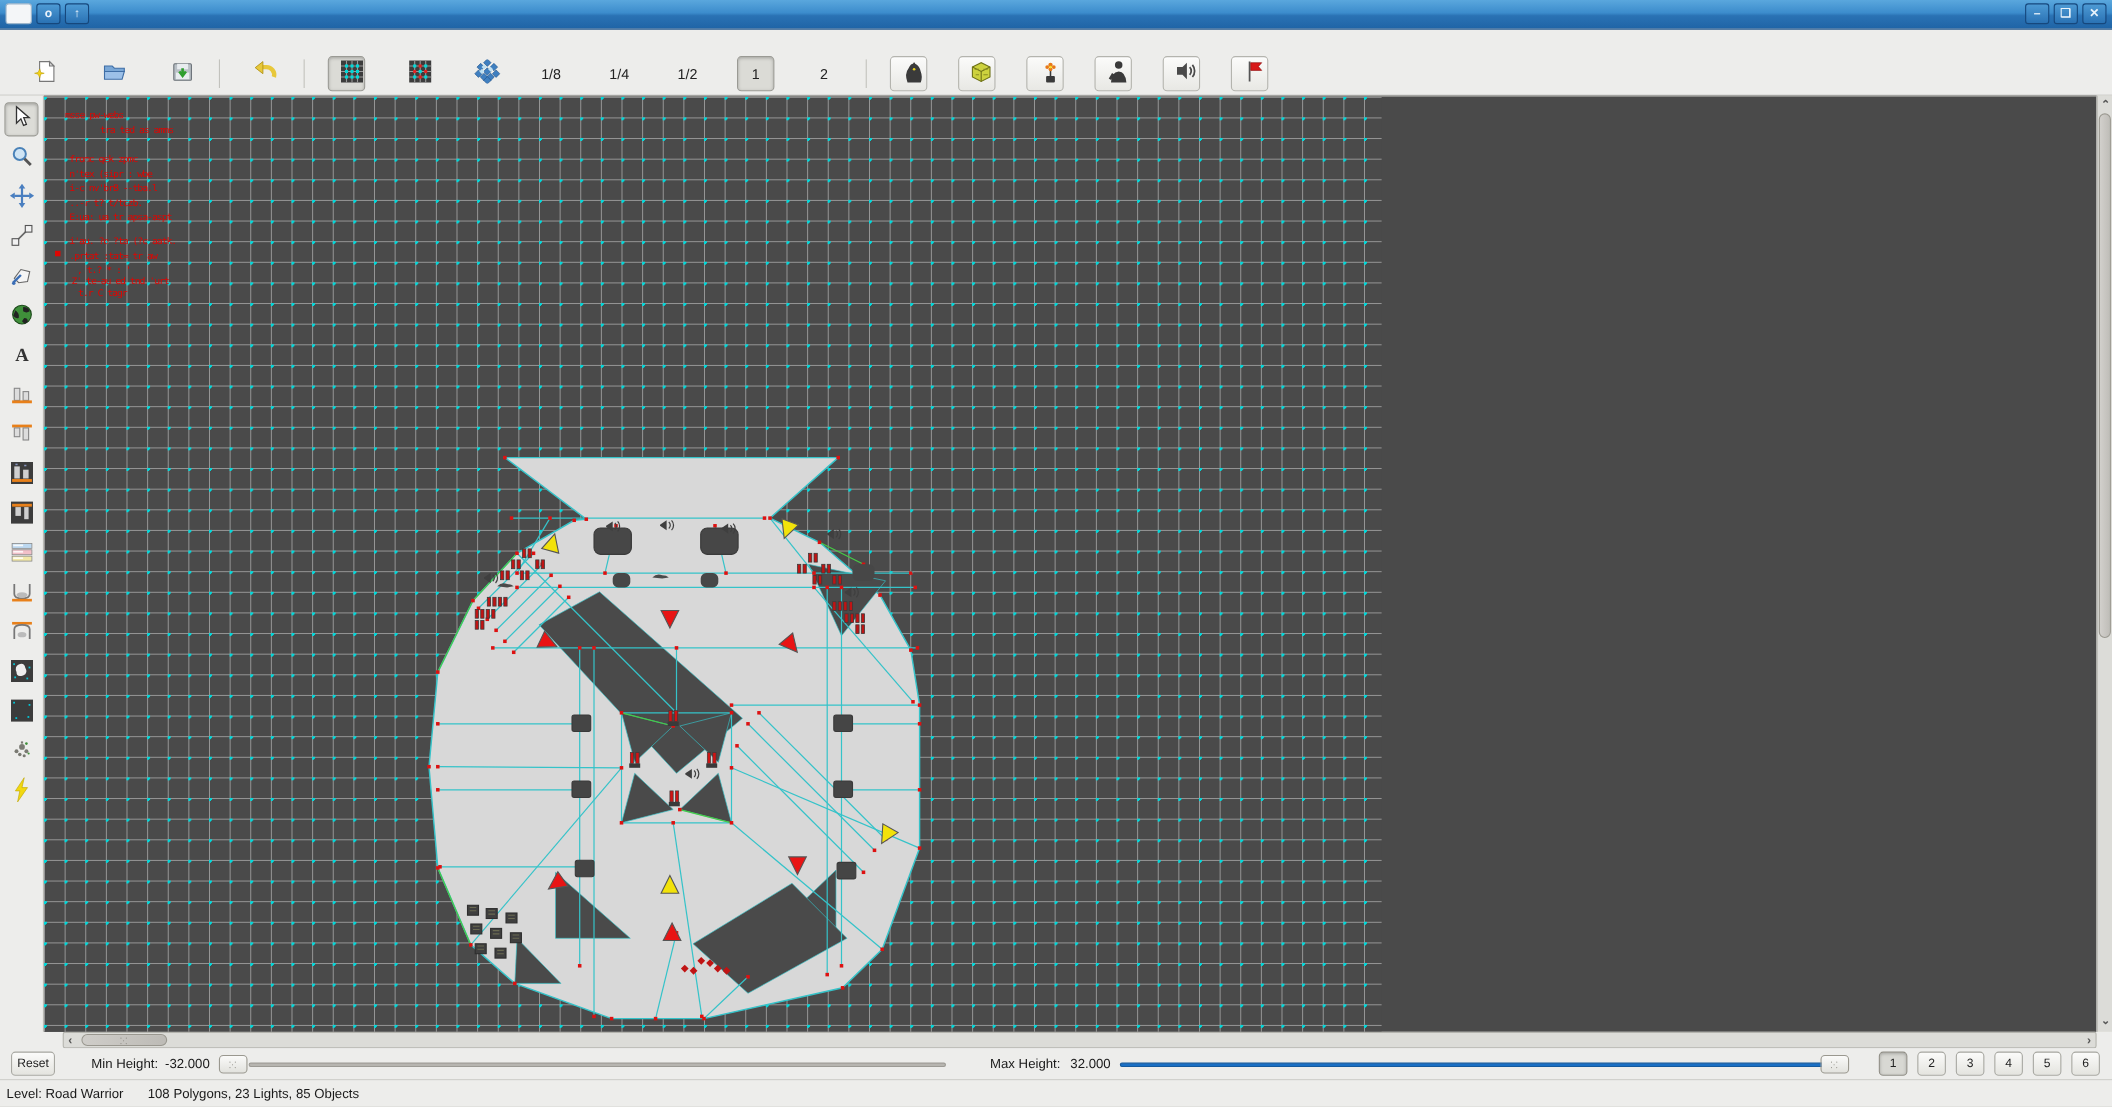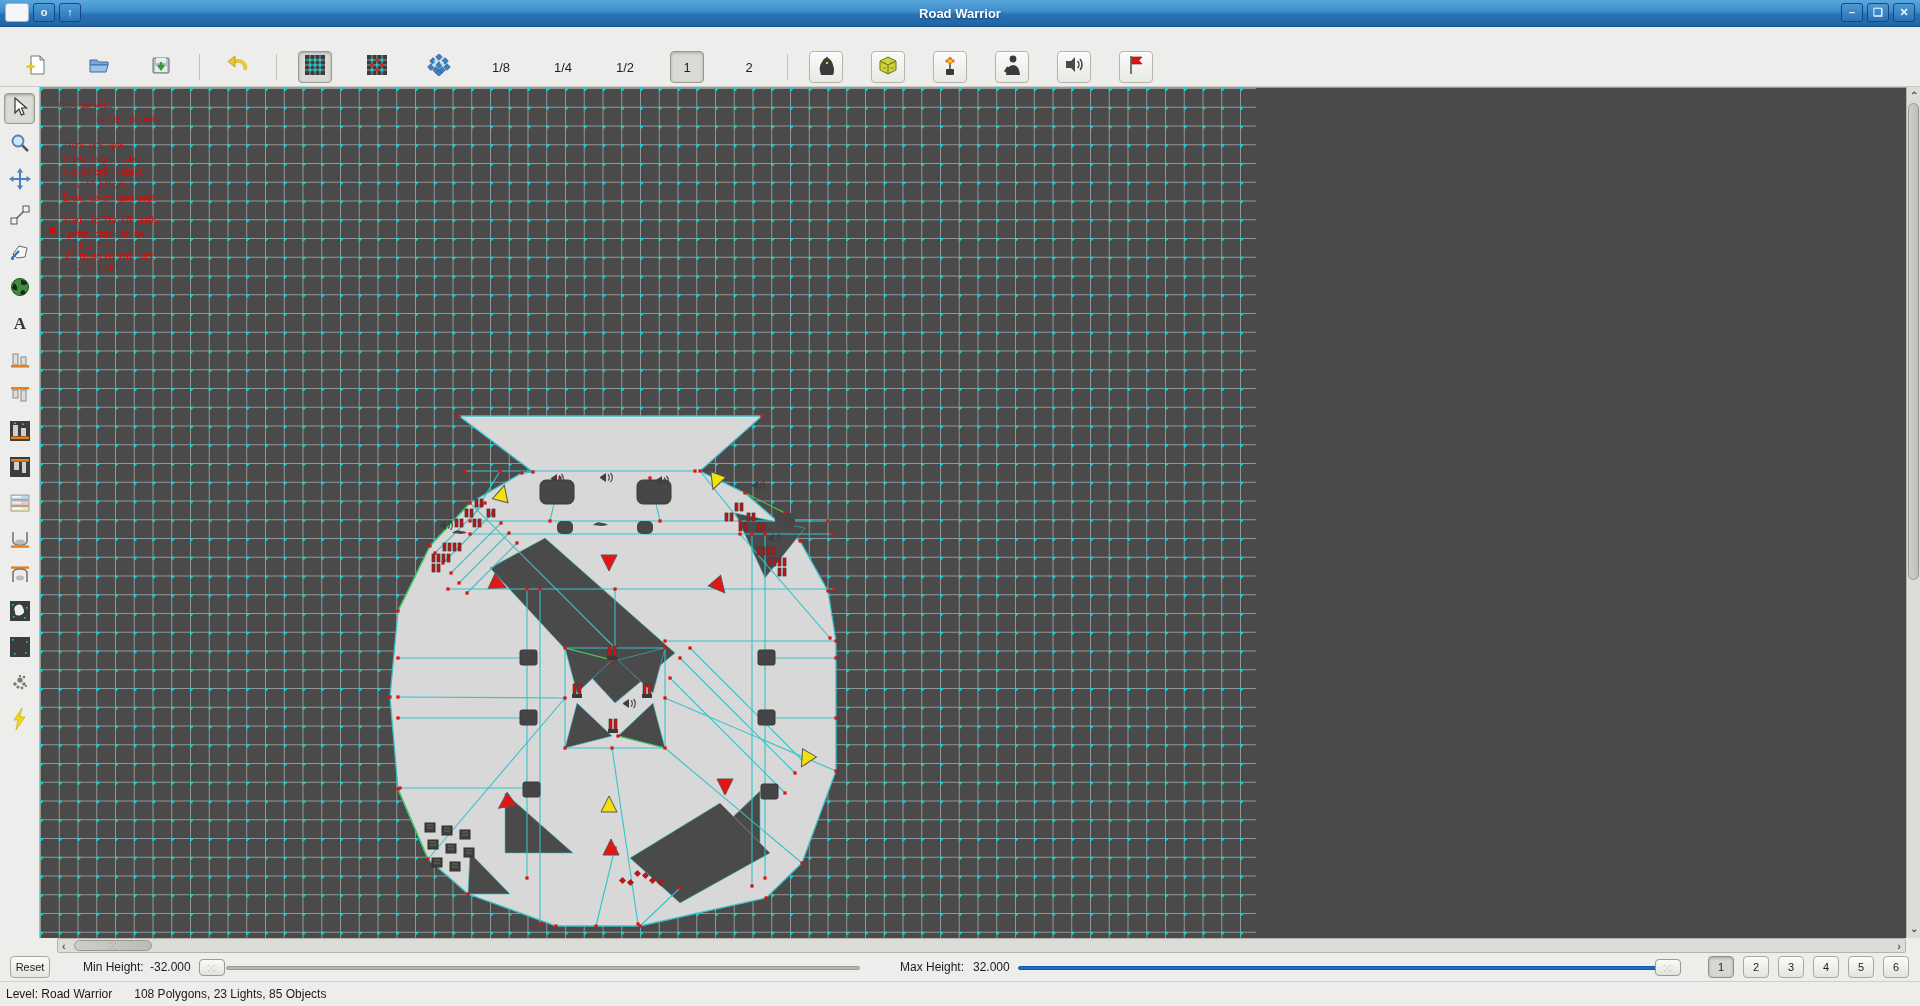--- a/index.html
+++ b/index.html
@@ -23,21 +23,21 @@
   
   #menubar { position:absolute; left:0; top:27px; width:1920px; height:21px; background:#ededeb;
     display:flex; align-items:center; padding-left:6px; font-size:13px; color:#1a1a1a; }
   .menu-item { padding:2px 11px; cursor:default; }
   .menu-item u { text-decoration:underline; }
 
   
   #toolbar { position:absolute; left:0; top:48px; width:1920px; height:39px; background:#ededeb;
     display:flex; align-items:center; padding-left:6px; border-bottom:1px solid #c9c9c5; }
   .tbtn { width:34px; height:32px; margin:0 14px; border:1px solid transparent; border-radius:4px;
-    display:flex; align-items:center; justify-content:center; }
+    display:flex; align-items:center; justify-content:flex-end; }
   .tbtn.framed { border-color:#b4b4ae; background:linear-gradient(#fbfbfa,#e8e8e4); box-shadow:0 1px 0 #fff inset; }
   .tbtn.pressed { border-color:#9a9a94; background:#dbdbd6; box-shadow:inset 0 1px 3px rgba(0,0,0,.25); }
   .tsep { width:1px; height:26px; background:#c2c2bd; margin:0 7px; }
   .zoomlabel { font-size:13px; color:#222; width:34px; text-align:center; }
 
   
   #sidebar { position:absolute; left:0; top:87px; width:40px; height:851px; background:#ededeb;
     border-right:1px solid #b9b9b4; }
   .tool { position:absolute; left:4px; width:31px; height:31px; border:1px solid transparent;
     border-radius:4px; display:flex; align-items:center; justify-content:center; }
@@ -94,21 +94,20 @@
 <body>
 
 <div id="app">
 
   <div id="titlebar">
     <div id="title-left">
         <div class="tb-appicon"></div>
         <div class="tb-btn">o</div>
         <div class="tb-btn">↑</div>
       </div>
-    <div id="title-text">Road Warrior</div>
     <div id="title-right">
         <div class="tb-btn">–</div>
         <div class="tb-btn">❏</div>
         <div class="tb-btn">✕</div>
       </div>
   </div>
 
 
   <div id="toolbar">
       <div class="tbtn">

